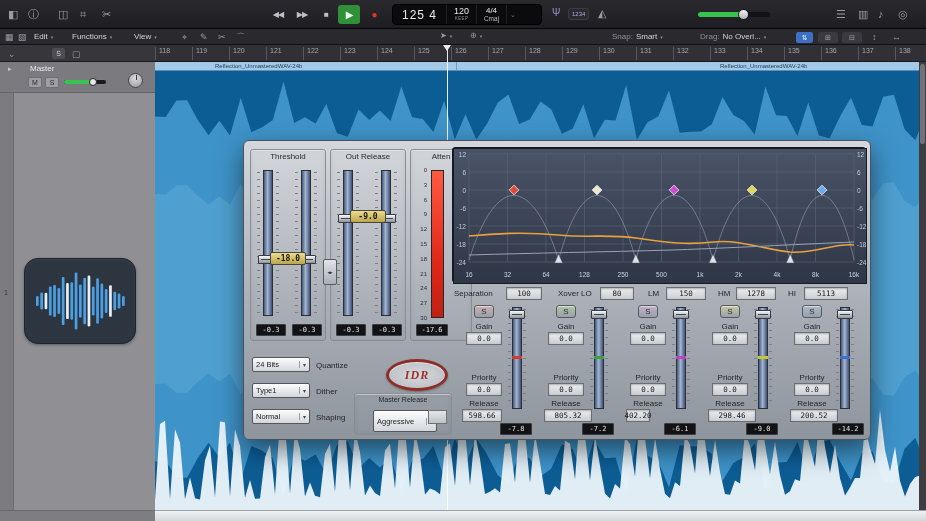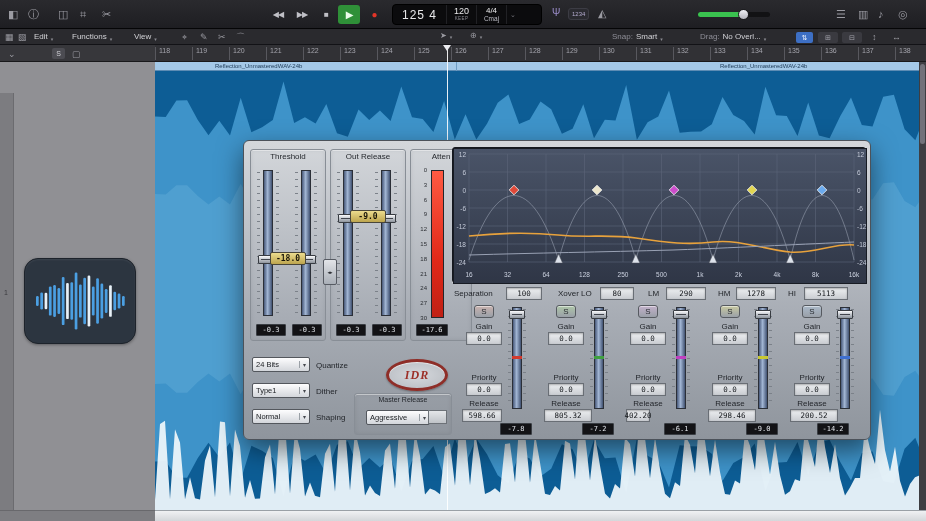--- a/index.html
+++ b/index.html
@@ -21,21 +21,21 @@
 .stack .sig{font-size:8px}
 .stack .key{font-size:6.5px;color:#bcbcc4}
 .lcd-caret{display:flex;align-items:center;padding:0 3px;color:#76767e;font-size:7px}
 .chipbtn{background:#2a2a30;border:1px solid #3c3c44;border-radius:3px;color:#b2aacd;font-size:6px;padding:2px 3px;line-height:1}
 .vslider{width:72px;height:5px;background:#121214;border-radius:3px}
 .vfill{width:62%;height:100%;background:#3ac24f;border-radius:3px}
 .vknob{position:absolute;left:56%;top:-3px;width:11px;height:11px;border-radius:50%;background:linear-gradient(#f0f0f4,#b4b4bc);border:1px solid #1c1c1e}
 
 .menubar{background:#2a2a2e;border-bottom:1px solid #121216}
 .micon{color:#9b9ba2;font-size:9px;line-height:1}
-.menu{top:3px;display:flex;align-items:flex-end;gap:3px;font-size:8px;color:#d2d2d6;line-height:1.2}
+.menu{top:3px;display:flex;align-items:center;gap:3px;font-size:8px;color:#d2d2d6;line-height:1.2}
 .mcaret{font-size:5px;color:#8a8a92}
 .dim{color:#8f8f98}
 .bluebtn{width:17px;height:11px;background:#3d6fc4;border-radius:2px;color:#eaf0fc;font-size:7px;display:flex;align-items:center;justify-content:center}
 .gchip{width:20px;height:11px;background:#3a3a40;border-radius:2px;color:#a2a2aa;font-size:7px;display:flex;align-items:center;justify-content:center}
 
 .rulerleft{background:#37373b;border-bottom:1px solid #19191b}
 .schip{width:13px;height:11px;background:#4c4c52;border-radius:2px;color:#d2d2d8;font-size:7px;display:flex;align-items:center;justify-content:center}
 .ruler{background:#313135;border-bottom:1px solid #19191b;overflow:hidden}
 .rtick{position:absolute;top:2px;height:13px;border-left:1px solid #58585e;padding-left:3px;font-size:7px;color:#a4a4ac;width:37px}
 
@@ -187,20 +187,31 @@
       <div class="rtick" style="left: 518px;">132</div>
       <div class="rtick" style="left: 555px;">133</div>
       <div class="rtick" style="left: 592px;">134</div>
       <div class="rtick" style="left: 629px;">135</div>
       <div class="rtick" style="left: 666px;">136</div>
       <div class="rtick" style="left: 703px;">137</div>
       <div class="rtick" style="left: 740px;">138</div>
     </div>
 
   <div class="abs" style="left:0;top:62px;width:155px;height:448px;background:#909094">
+    <div class="abs" style="left:0;top:0;width:155px;height:31px;background:#7b7b7f;border-bottom:1px solid #66666a">
+      <span class="micon abs" style="left:8px;top:3px;font-size:7px;color:#c8c8cc">▸</span>
+      <span class="abs" style="left:30px;top:2px;font-size:8px;color:#e6e6e8">Master</span>
+      <span class="chip abs" style="left:28px;top:15px">M</span>
+      <span class="chip abs" style="left:45px;top:15px">S</span>
+      <div class="hslider abs" style="left:64px;top:18px">
+          <div class="hfill"></div>
+          <div class="hknob"></div>
+        </div>
+      <div class="panknob abs" style="left:128px;top:11px"></div>
+    </div>
     <div class="abs" style="left:0;top:31px;width:14px;height:417px;background:#7c7c80;border-right:1px solid #6b6b6f">
       <span class="abs" style="left:4px;top:196px;font-size:7px;color:#3a3a3e">1</span>
     </div>
     <div class="tracktile abs" style="left:24px;top:196px;width:112px;height:86px"><svg id="tile-svg" width="110" height="84">
           <rect x="11" y="37" width="2.7" height="10" rx="1.2" fill="#4b9fe2"></rect>
           <rect x="15.3" y="33.51289759135725" width="2.7" height="16.974204817285496" rx="1.2" fill="#4b9fe2"></rect>
           <rect x="19.6" y="33.72367931412411" width="2.7" height="16.552641371751783" rx="1.2" fill="#e8f1f8"></rect>
           <rect x="23.9" y="27.390330784730935" width="2.7" height="29.219338430538134" rx="1.2" fill="#4b9fe2"></rect>
           <rect x="28.2" y="25.962674202866033" width="2.7" height="32.074651594267934" rx="1.2" fill="#4b9fe2"></rect>
           <rect x="32.5" y="28.94113131897187" width="2.7" height="26.11773736205626" rx="1.2" fill="#4b9fe2"></rect>
@@ -303,21 +314,21 @@
     <div class="dropdown abs" style="left:8px;top:268px;width:58px">
         <span>Normal</span>
         <span class="caret">▾</span>
       </div>
     <div class="plabel abs" style="left:72px;top:272px">Shaping</div>
 
     <div class="idr abs" style="left:142px;top:218px">IDR</div>
 
     <div class="pgroup abs" style="left:110px;top:252px;width:98px;height:42px">
       <div class="ptitle" style="font-size:7px">Master Release</div>
-      <div class="dropdown abs" style="left:11px;top:16px;width:64px;height:15px">
+      <div class="dropdown abs" style="left:18px;top:16px;width:64px;height:22px">
           <span>Aggressive</span>
           <span class="caret">▾</span>
         </div>
       <div class="minibox abs" style="left:73px;top:16px;width:19px;height:14px"></div>
     </div>
 
     <div class="eq abs" style="left:208px;top:6px;width:414px;height:136px">
       <svg id="eq-svg" width="414" height="136">
           <defs>
             <linearGradient id="eqg" x1="0" y1="0" x2="0" y2="1">
@@ -386,21 +397,21 @@
           <path d="M256,115 L264,115 L260,106 Z" fill="#dde2ea" stroke="#4a4e58" stroke-width="0.5"></path>
           <path d="M333.2,115 L341.2,115 L337.2,106 Z" fill="#dde2ea" stroke="#4a4e58" stroke-width="0.5"></path>
         </svg>
     </div>
 
     <div class="plabel abs" style="left:210px;top:148px">Separation</div>
     <div class="pbox abs" style="left:262px;top:146px;width:36px">100</div>
     <div class="plabel abs" style="left:314px;top:148px">Xover LO</div>
     <div class="pbox abs" style="left:356px;top:146px;width:34px">80</div>
     <div class="plabel abs" style="left:404px;top:148px">LM</div>
-    <div class="pbox abs" style="left:422px;top:146px;width:40px">290</div>
+    <div class="pbox abs" style="left:422px;top:146px;width:40px">150</div>
     <div class="plabel abs" style="left:474px;top:148px">HM</div>
     <div class="pbox abs" style="left:492px;top:146px;width:40px">1278</div>
     <div class="plabel abs" style="left:544px;top:148px">HI</div>
     <div class="pbox abs" style="left:560px;top:146px;width:44px">5113</div>
 
     <div class="abs" id="bands" style="left:208px;top:162px;width:414px;height:136px">
         <div class="band" style="left: 0px; top: 0px; width: 82px; height: 136px; --bc: #d23a2e;">
           <div class="sbtn abs" style="left:22px;top:2px;background:linear-gradient(#c9b2ae,#9aa0a8)">S</div>
           <div class="plabel c abs" style="left:12px;top:19px;width:40px">Gain</div>
           <div class="pbox abs" style="left:14px;top:29px;width:36px">0.0</div>
@@ -466,21 +477,21 @@
           <div class="pbox abs" style="left:14px;top:29px;width:36px">0.0</div>
           <div class="plabel c abs" style="left:8px;top:70px;width:48px">Priority</div>
           <div class="pbox abs" style="left:14px;top:80px;width:36px">0.0</div>
           <div class="plabel c abs" style="left:10px;top:96px;width:44px">Release</div>
           <div class="pbox abs" style="left:10px;top:106px;width:48px">200.52</div>
           <div class="fader abs" style="left:56px;top:4px;width:18px;height:102px">
             <div class="ftrack"></div>
             <div class="bandtick"></div>
             <div class="fthumb" style="top:3px"></div>
           </div>
-          <div class="readout abs" style="left:37px;top:120px;width:32px">-14.2</div>
+          <div class="readout abs" style="left:52px;top:120px;width:32px">-14.2</div>
         </div>
       </div>
   </div>
 
   <div class="abs" style="left:0;top:510px;width:926px;height:11px;background:linear-gradient(#f0f1f3,#d4d7da);border-top:1px solid #9aa0a6"></div>
   <div class="abs" style="left:0;top:510px;width:155px;height:11px;background:#7e7e82;border-top:1px solid #68686c"></div>
   <div class="abs" style="left:919px;top:62px;width:7px;height:448px;background:#3e3e42">
     <div class="abs" style="left:1px;top:2px;width:5px;height:80px;background:#72727a;border-radius:3px"></div>
   </div>
 

